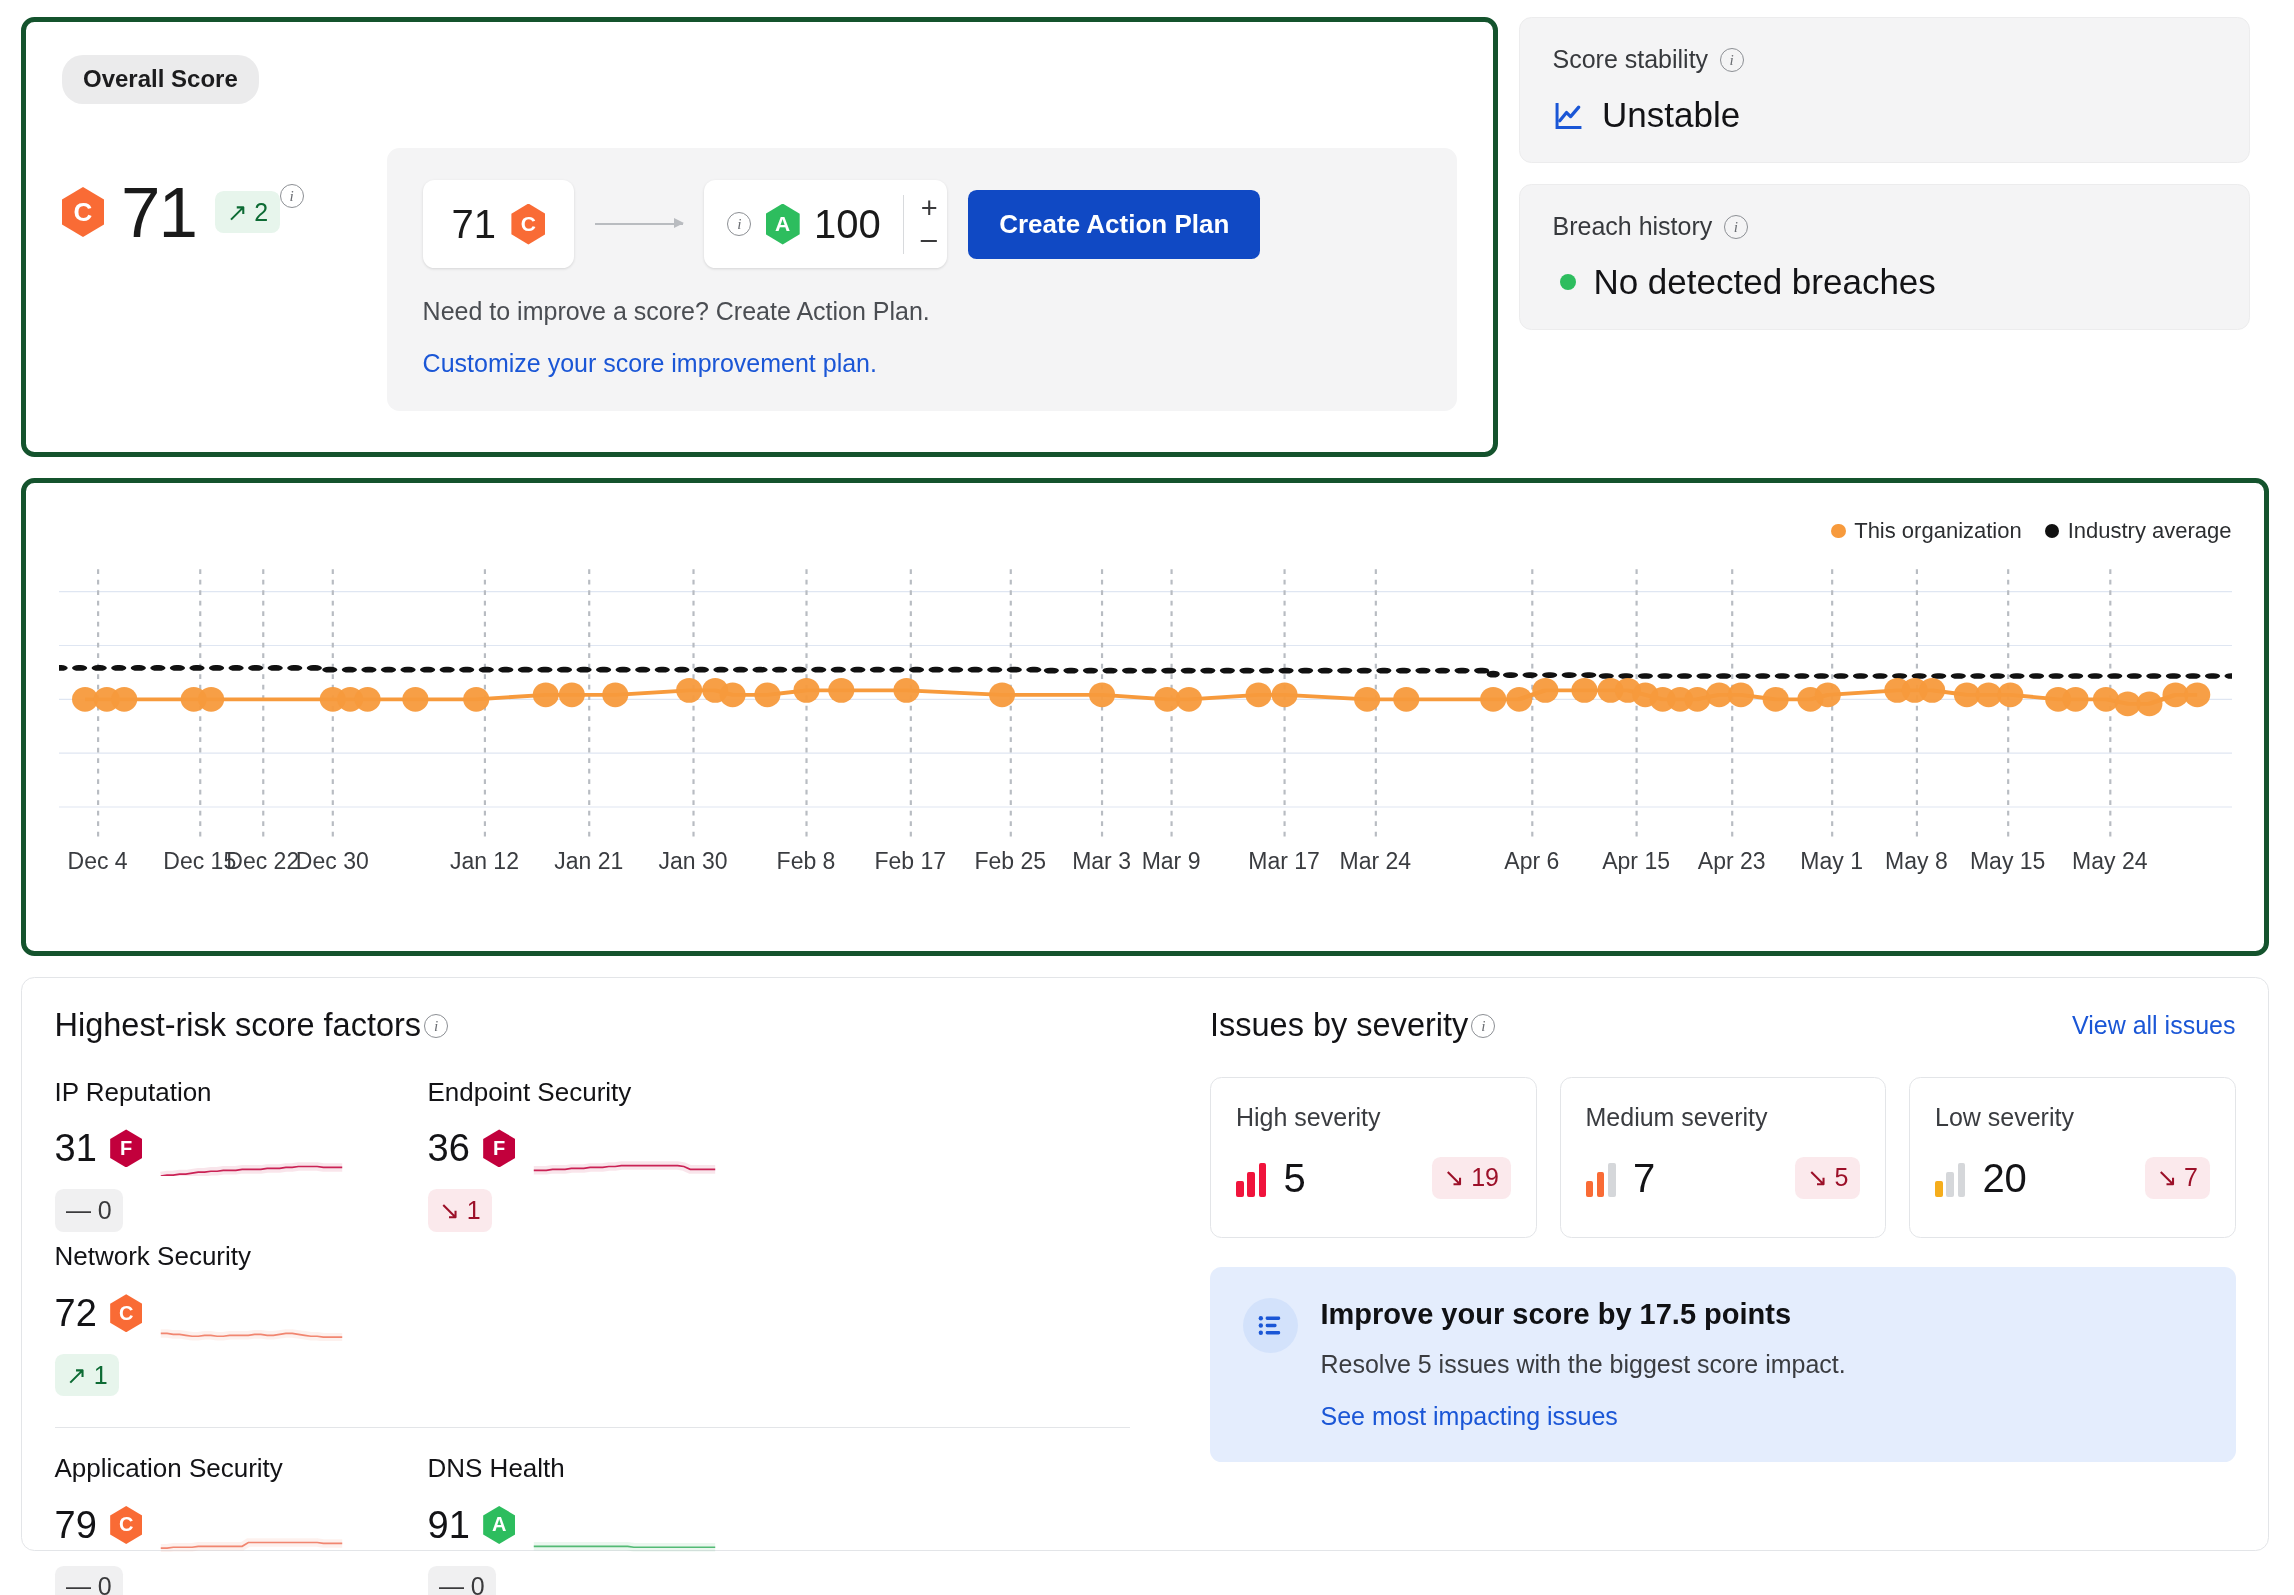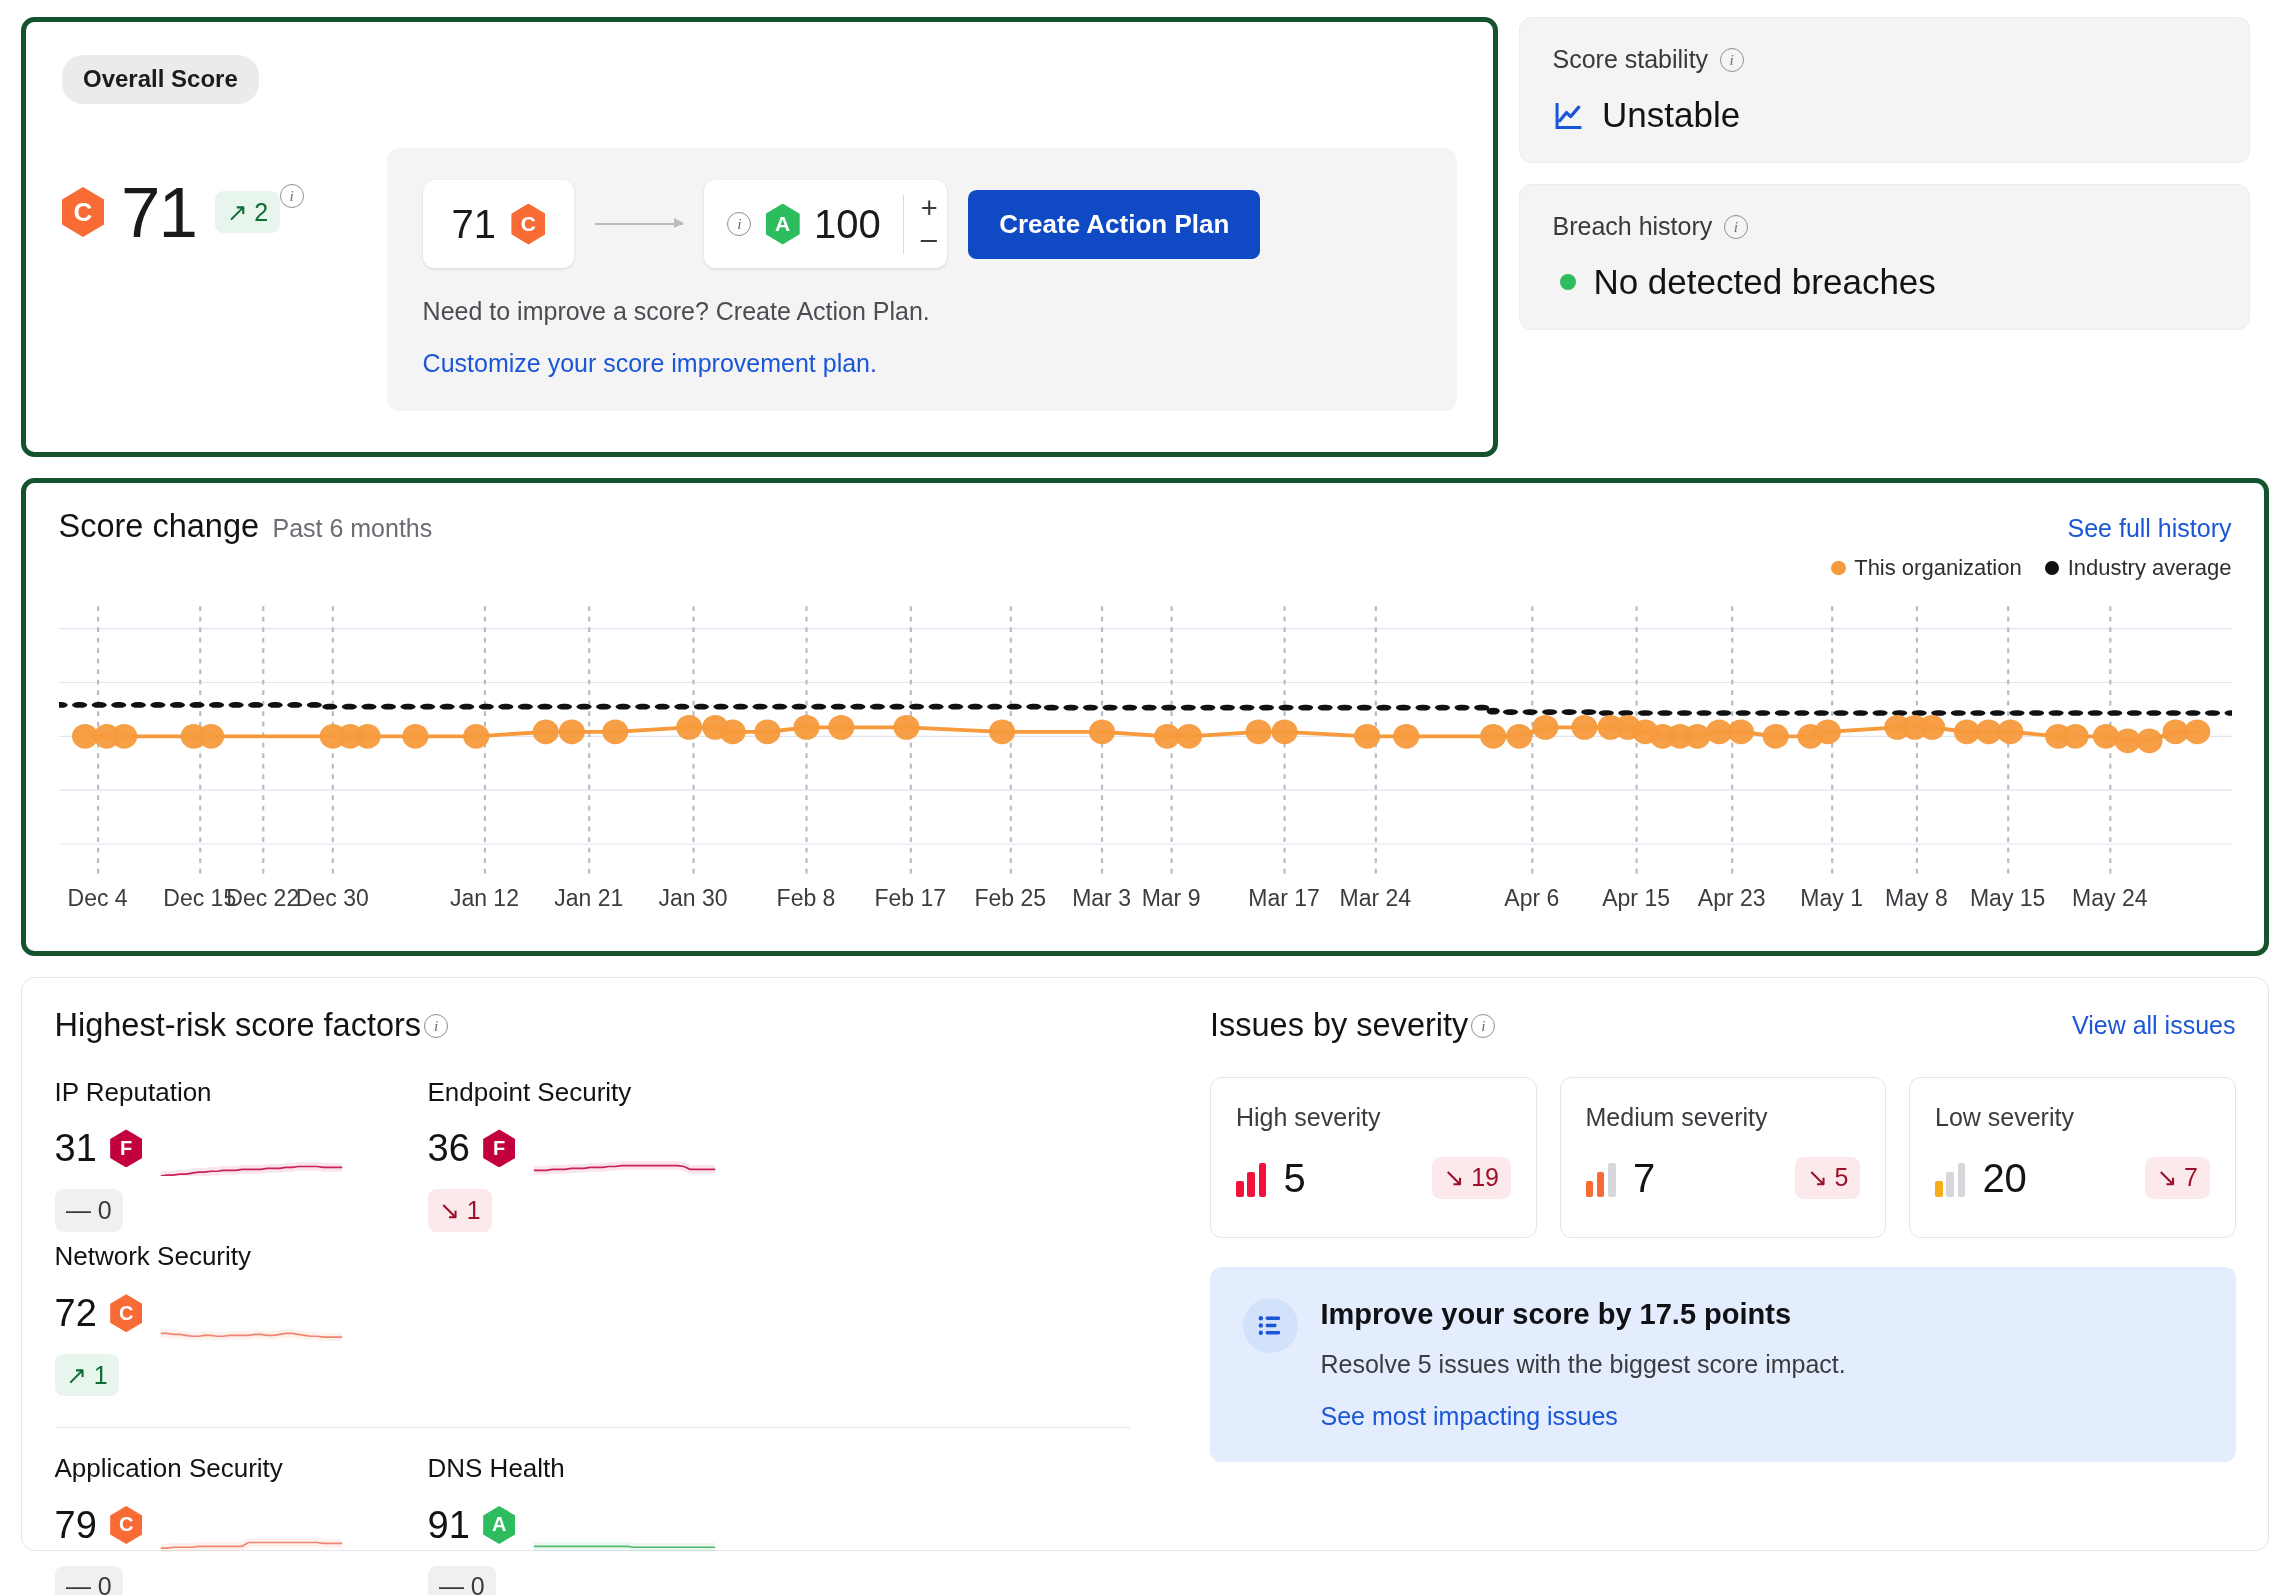--- a/index.html
+++ b/index.html
@@ -206,25 +206,20 @@
         </div>
         <div class="side-value">
           <span class="dot-green"></span>
           <span>No detected breaches</span>
         </div>
       </div>
     </div>
   </div>
 
   <div class="card chart-card">
-    <div class="chart-head">
-      <span class="chart-title">Score change</span>
-      <span class="chart-sub">Past 6 months</span>
-      <a class="chart-link">See full history</a>
-    </div>
     <div class="legend">
       <span class="legend-item">
         <span class="lg-dot" style="background:#f79a3c"></span>
         <span>This organization</span>
       </span>
       <span class="legend-item">
         <span class="lg-dot" style="background:#111111"></span>
         <span>Industry average</span>
       </span>
     </div>

